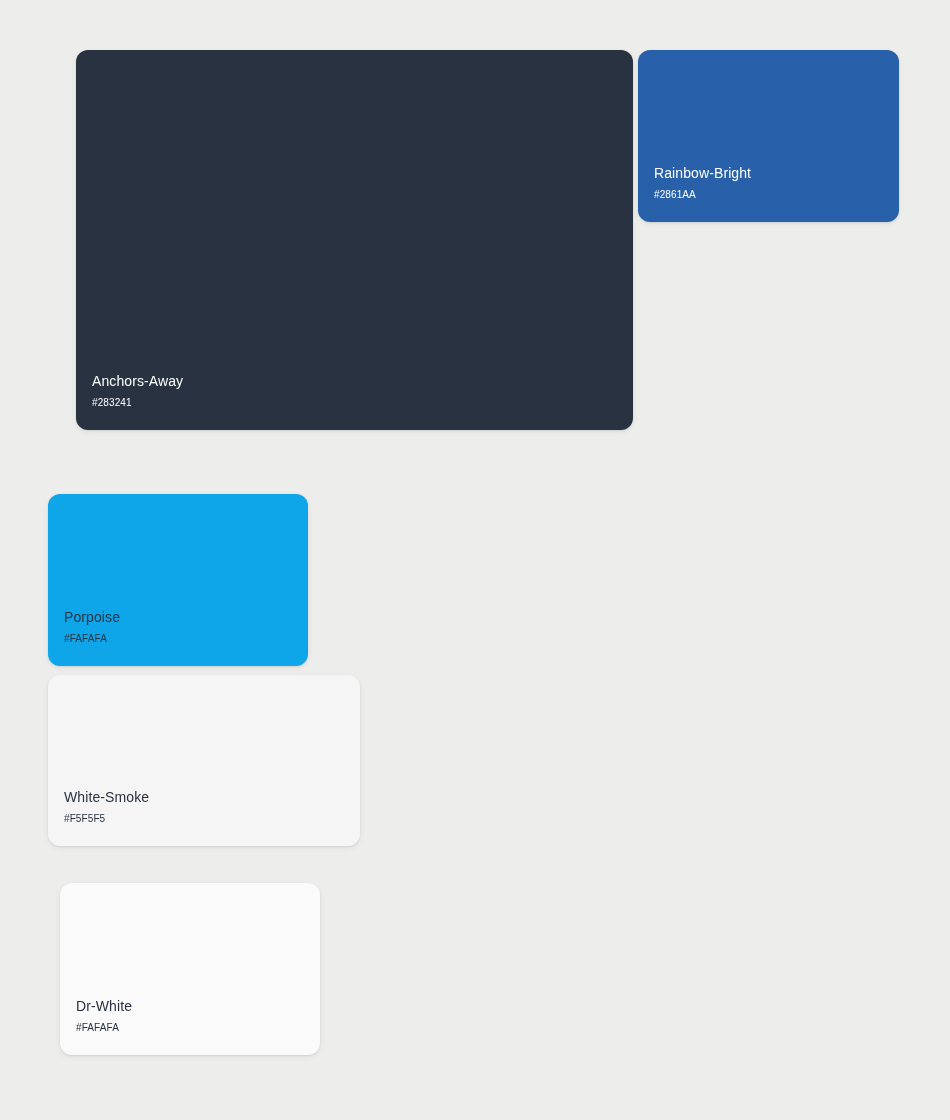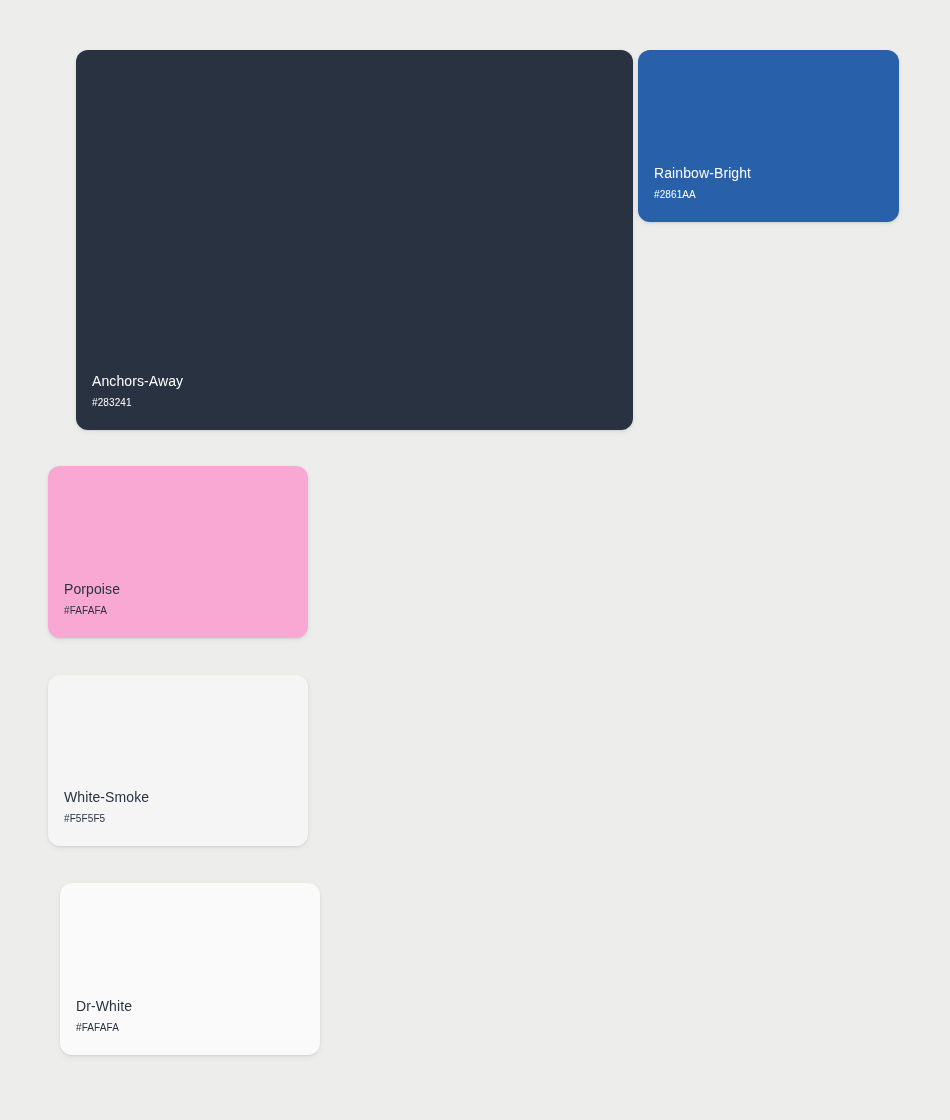--- a/index.html
+++ b/index.html
@@ -63,21 +63,21 @@
   }
   #card-porpoise {
     left: 48px;
     top: 466px;
     width: 260px;
     height: 172px;
   }
   #card-white-smoke {
     left: 48px;
     top: 675px;
-    width: 260px;
+    width: 312px;
     height: 171px;
   }
   #card-dr-white {
     left: 60px;
     top: 883px;
     width: 260px;
     height: 172px;
   }
 </style>
 </head>
@@ -88,21 +88,21 @@
   <div class="swatch-card" id="card-anchors-away" style="background-color: rgb(40, 50, 65); color: rgb(255, 255, 255);">
     <span class="swatch-name">Anchors-Away</span>
     <span class="swatch-hex">#283241</span>
   </div>
 
   <div class="swatch-card" id="card-rainbow-bright" style="background-color: rgb(40, 97, 170); color: rgb(255, 255, 255);">
     <span class="swatch-name">Rainbow-Bright</span>
     <span class="swatch-hex">#2861AA</span>
   </div>
 
-  <div class="swatch-card" id="card-porpoise" style="background-color: #f9a8d4; color: rgb(40, 50, 65);">
+  <div class="swatch-card" id="card-porpoise" style="background-color: #0ea5e9; color: rgb(40, 50, 65); margin-top: 28px;">
     <span class="swatch-name">Porpoise</span>
     <span class="swatch-hex">#FAFAFA</span>
   </div>
 
   <div class="swatch-card" id="card-white-smoke" style="background-color: rgb(245, 245, 245); color: rgb(40, 50, 65);">
     <span class="swatch-name">White-Smoke</span>
     <span class="swatch-hex">#F5F5F5</span>
   </div>
 
   <div class="swatch-card" id="card-dr-white" style="background-color: rgb(250, 250, 250); color: rgb(40, 50, 65);">

